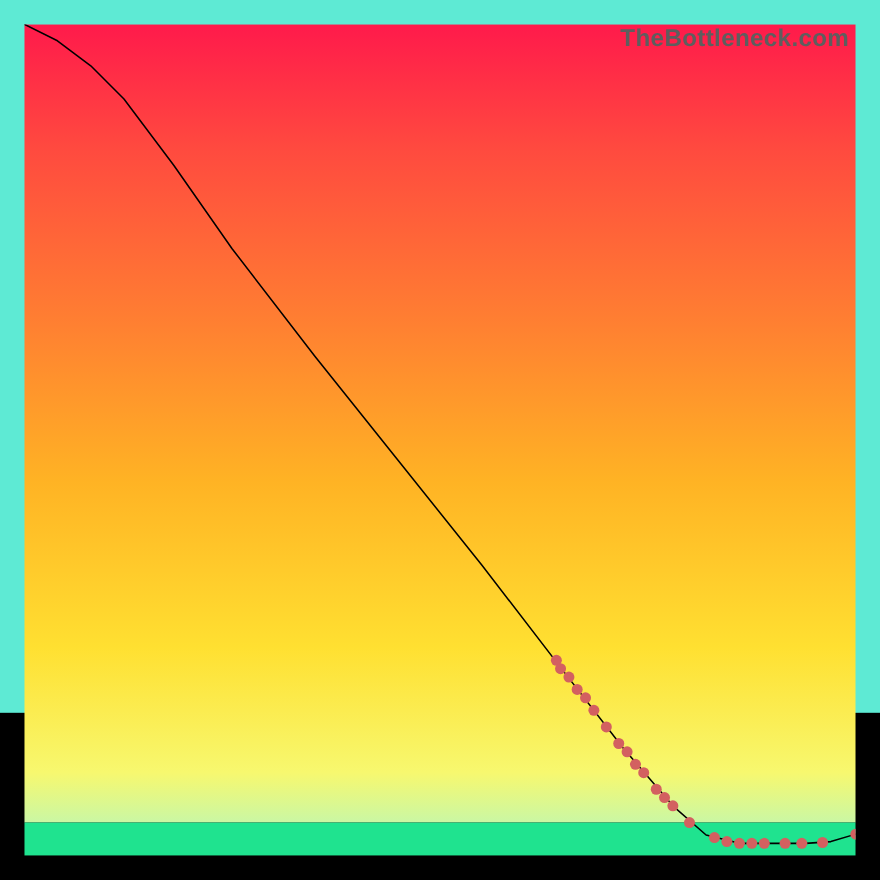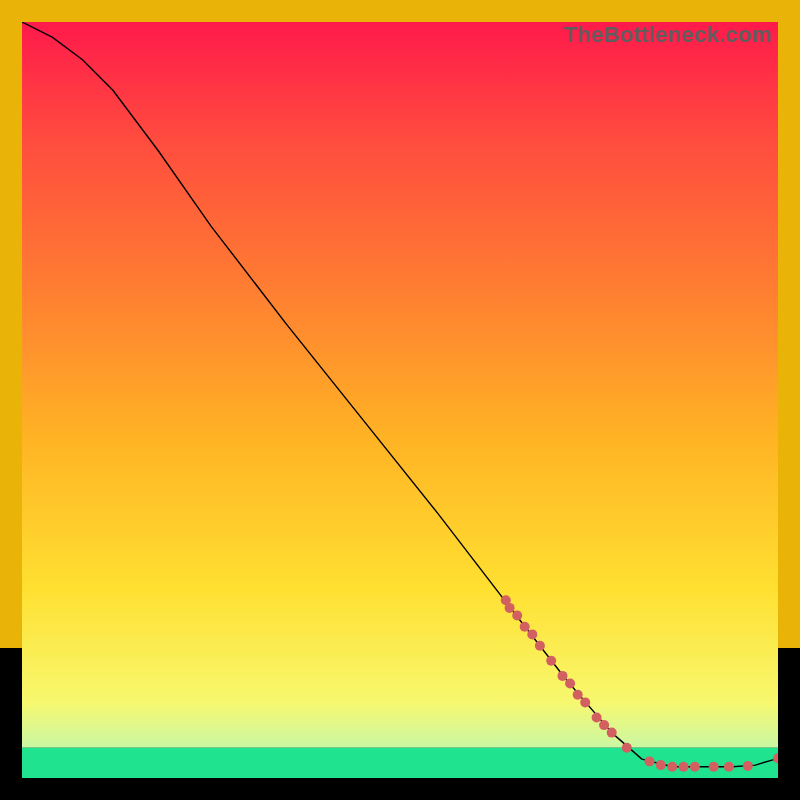--- a/index.html
+++ b/index.html
@@ -7,21 +7,21 @@
     padding: 0;
     width: 800px;
     height: 800px;
     background: #000;
     overflow: hidden;
   }
   .stage {
     position: relative;
     width: 800px;
     height: 648px;
-    background: #eab308;
+    background: #5eead4;
   }
   .plot {
     position: absolute;
     left: 22px;
     top: 22px;
     width: 756px;
     height: 756px;
     overflow: hidden;
   }
   .watermark {

